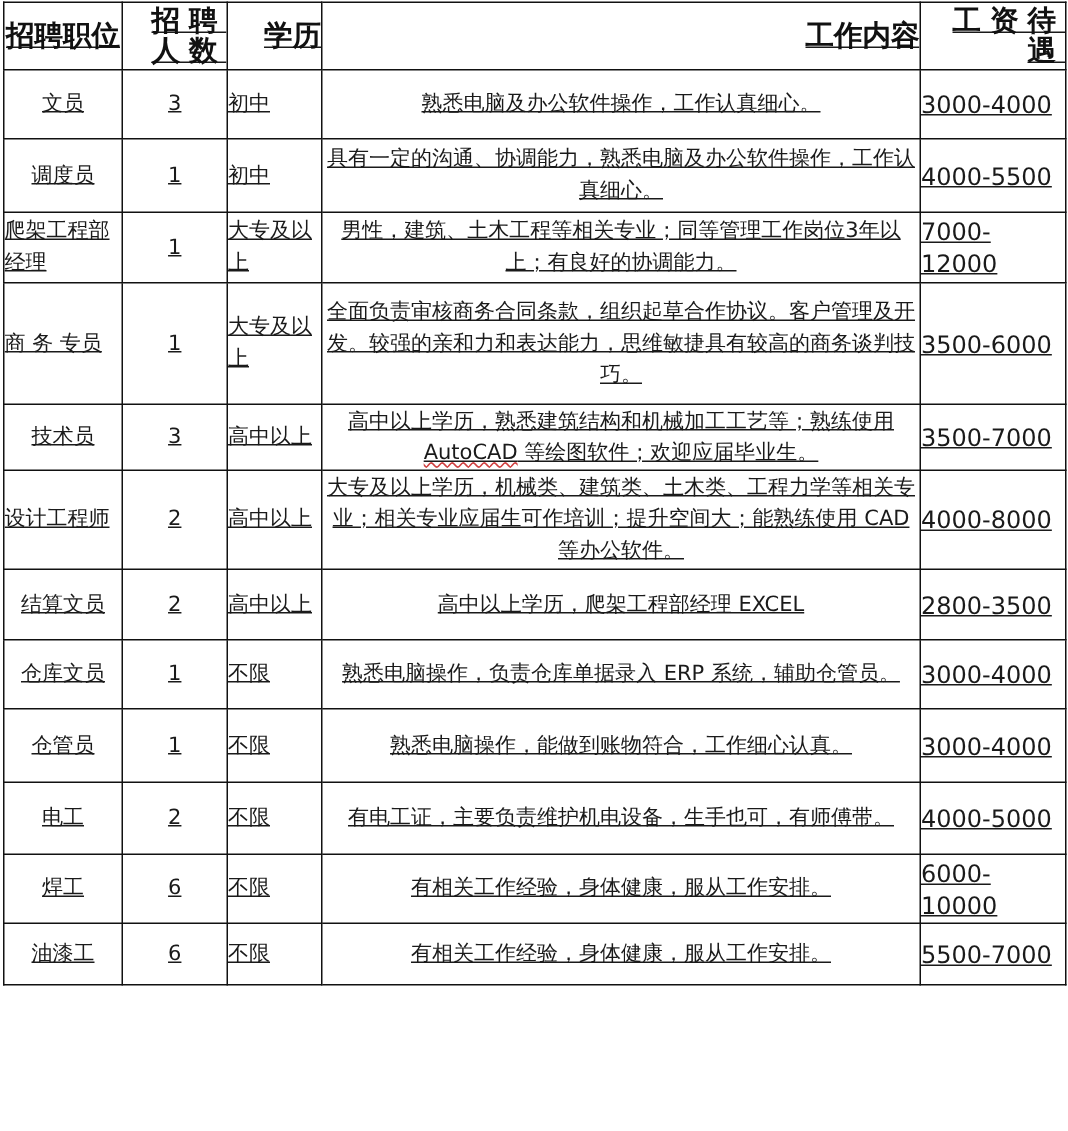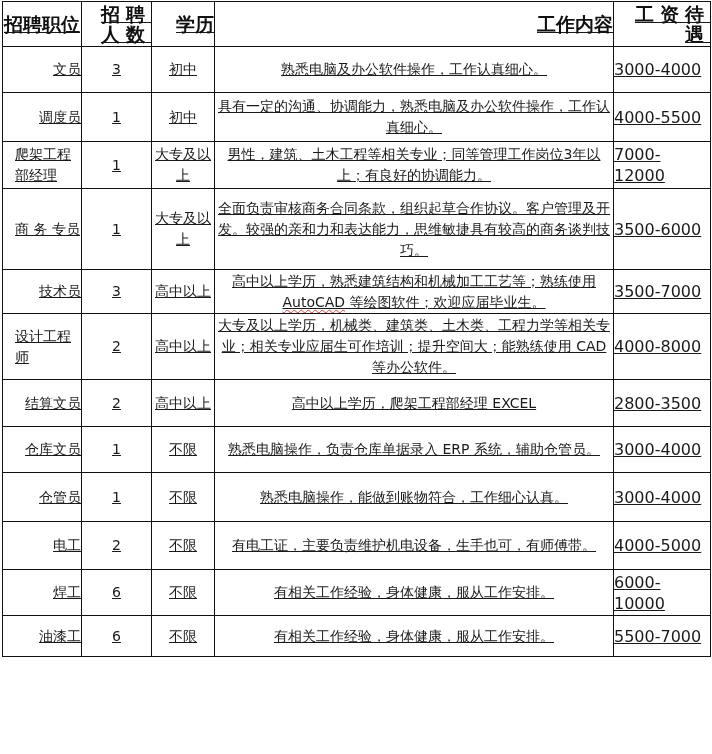--- a/index.html
+++ b/index.html
@@ -44,24 +44,24 @@
       text-align: right;
     }
     th.h-pos { text-align: center; letter-spacing: 0px; }
     th.h-num { letter-spacing: 6px; }
     th.h-pay { letter-spacing: 6px; }
 
     td {
       font-size: 14px;
       line-height: 21px;
     }
-    td.pos { text-align: right; padding: 0 4px; }
-    td.pos.left { text-align: left; padding-left: 12px; }
+    td.pos { text-align: center; padding: 0 4px; }
+    td.pos.left { text-align: left; padding-left: 0; }
     td.num { text-align: center; }
-    td.edu { text-align: center; padding: 0 4px; }
+    td.edu { text-align: left; padding: 0 4px; }
     td.desc { text-align: center; padding: 0 6px 0 7px; }
     td.pay { text-align: left; font-size: 16px; }
 
     .spell {
       text-decoration: underline wavy #d04040;
       text-decoration-thickness: 1px;
       text-underline-offset: 2px;
     }
   </style>
 </head>

